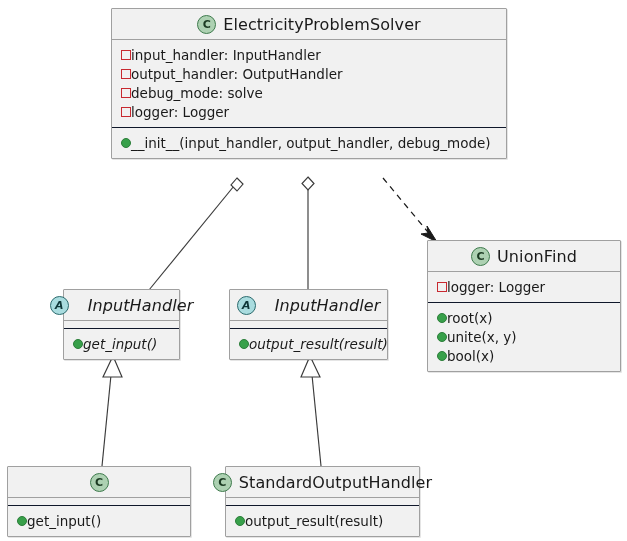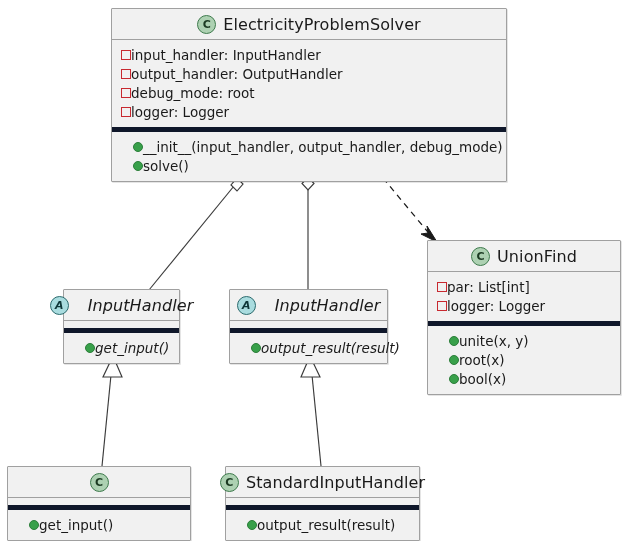--- a/index.html
+++ b/index.html
@@ -79,22 +79,21 @@
     border: 1.3px solid #2b6b6e;
     color: #10383a;
     font-style: italic;
   }
   
   .uml-compartment {
     box-sizing: border-box;
     padding: 5px 0 6px 0;
   }
   .uml-compartment.divider-top {
-    border-top: 5px solid #0f172a;
-    padding-left: 12px;
+    border-top: 1px solid #0f172a;
   }
   .uml-compartment.empty-compartment {
     padding: 0;
     height: 7px;
   }
   .member {
     display: flex;
     align-items: center;
     padding: 0 9px;
     height: 19px;
@@ -164,62 +163,54 @@
       <div class="member">
         <span class="marker marker-field"></span>
         <span class="member-text">input_handler: InputHandler</span>
       </div>
       <div class="member">
         <span class="marker marker-field"></span>
         <span class="member-text">output_handler: OutputHandler</span>
       </div>
       <div class="member">
         <span class="marker marker-field"></span>
-        <span class="member-text">debug_mode: root</span>
+        <span class="member-text">debug_mode: solve</span>
       </div>
       <div class="member">
         <span class="marker marker-field"></span>
         <span class="member-text">logger: Logger</span>
       </div>
     </div>
     <div class="uml-compartment divider-top">
       <div class="member">
         <span class="marker marker-method"></span>
         <span class="member-text">__init__(input_handler, output_handler, debug_mode)</span>
       </div>
-      <div class="member">
-        <span class="marker marker-method"></span>
-        <span class="member-text">solve()</span>
-      </div>
     </div>
   </div>
 
   <div class="uml-class" style="left:427px; top:240px; width:194px;">
     <div class="uml-header">
       <span class="badge badge-class">C</span>
       <span class="uml-title">UnionFind</span>
     </div>
     <div class="uml-compartment">
       <div class="member">
         <span class="marker marker-field"></span>
-        <span class="member-text">par: List[int]</span>
-      </div>
-      <div class="member">
-        <span class="marker marker-field"></span>
         <span class="member-text">logger: Logger</span>
       </div>
     </div>
     <div class="uml-compartment divider-top">
       <div class="member">
         <span class="marker marker-method"></span>
+        <span class="member-text">root(x)</span>
+      </div>
+      <div class="member">
+        <span class="marker marker-method"></span>
         <span class="member-text">unite(x, y)</span>
-      </div>
-      <div class="member">
-        <span class="marker marker-method"></span>
-        <span class="member-text">root(x)</span>
       </div>
       <div class="member">
         <span class="marker marker-method"></span>
         <span class="member-text">bool(x)</span>
       </div>
     </div>
   </div>
 
   <div class="uml-class" style="left:63px; top:289px; width:117px;">
     <div class="uml-header">
@@ -258,21 +249,21 @@
       <div class="member">
         <span class="marker marker-method"></span>
         <span class="member-text">get_input()</span>
       </div>
     </div>
   </div>
 
   <div class="uml-class" style="left:225px; top:466px; width:195px;">
     <div class="uml-header">
       <span class="badge badge-class">C</span>
-      <span class="uml-title">StandardInputHandler</span>
+      <span class="uml-title">StandardOutputHandler</span>
     </div>
     <div class="uml-compartment empty-compartment"></div>
     <div class="uml-compartment divider-top">
       <div class="member">
         <span class="marker marker-method"></span>
         <span class="member-text">output_result(result)</span>
       </div>
     </div>
   </div>
 

